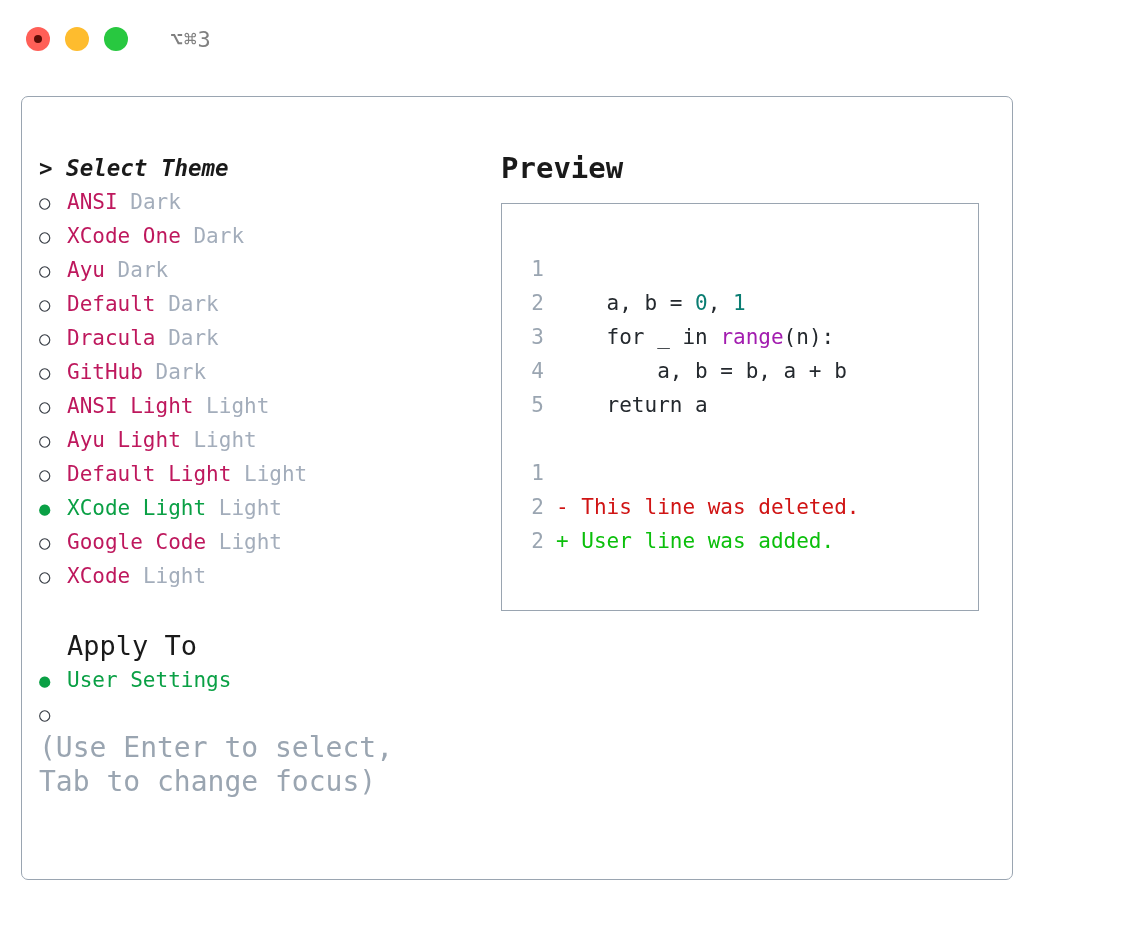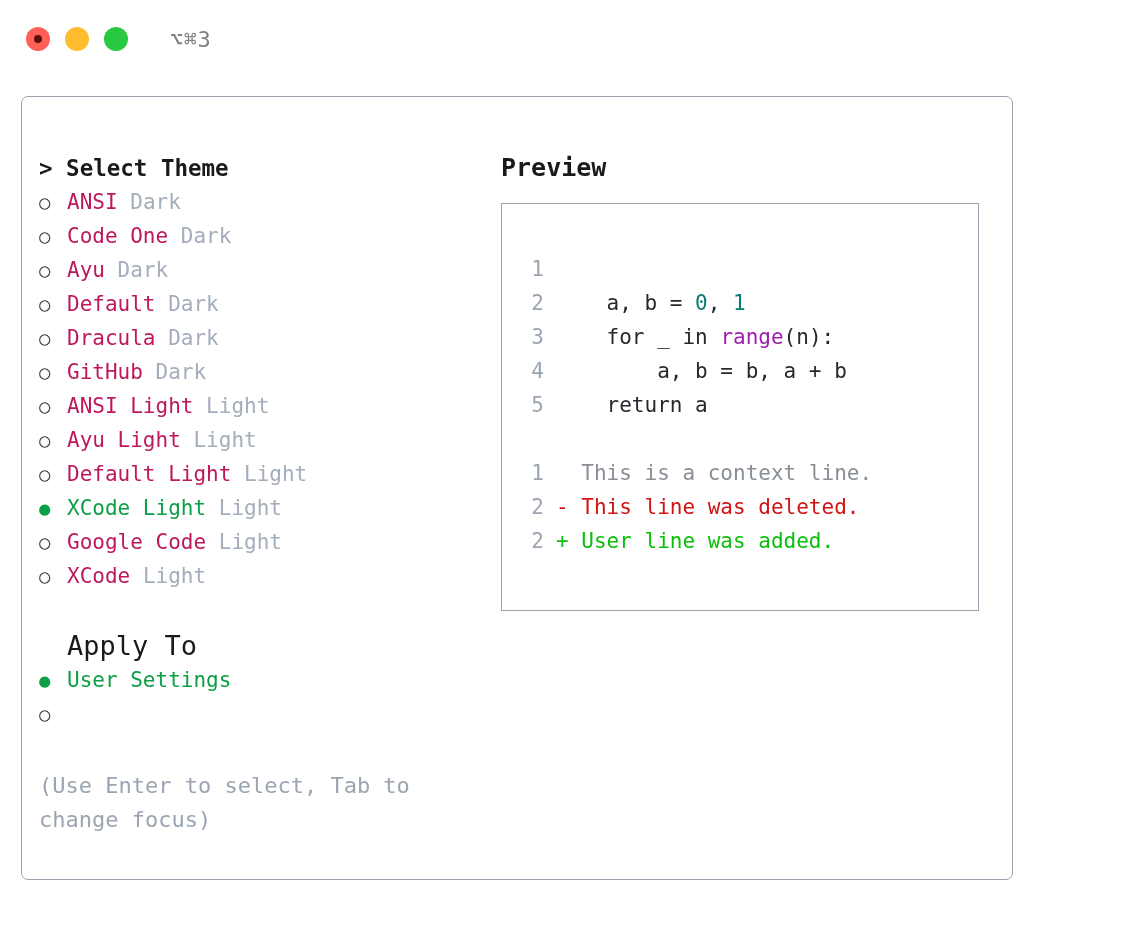--- a/index.html
+++ b/index.html
@@ -74,20 +74,21 @@
   .col-right { width: 500px; flex: none; padding-top: 0px; }
 
   
   .section-head {
     font-size: 22.5px;
     font-weight: bold;
     color: #1a1a1a;
     letter-spacing: 0px;
     white-space: pre;
     line-height: 34px;
+    font-style: italic;
   }
   .section-head-plain {
     font-size: 27px;
     font-weight: normal;
     color: #1a1a1a;
     white-space: pre;
     line-height: 34px;
     padding-left: 28px;
   }
 
@@ -108,31 +109,30 @@
     line-height: 34px;
   }
   .bullet.sel { color: #0aa045; }
   .opt-label { color: #be185d; }
   .opt.selected .opt-label { color: #0aa045; }
   .opt-kind { color: #a3adbb; }
 
   .spacer-block { height: 36px; }
 
   .hint {
-    margin-top: 38px;
-    font-size: 22px;
+    font-size: 28px;
     color: #9aa5b1;
     line-height: 34px;
     width: 410px;
     white-space: pre-wrap;
   }
 
   
   .preview-head {
-    font-size: 25px;
+    font-size: 29px;
     font-weight: bold;
     color: #1a1a1a;
     line-height: 34px;
     white-space: pre;
   }
   .preview-box {
     margin-top: 18px;
     width: 478px;
     height: 408px;
     border: 1.6px solid #9aa5b1;
@@ -184,21 +184,21 @@
   <div class="panel">
     <div class="panel-inner">
       <div class="cols">
 
         <div class="col-left">
 
           <div class="section-head">&gt; Select Theme</div>
 
           <div class="opt-list" id="theme-list">
               <div class="opt"><span class="bullet">○</span><span class="opt-label">ANSI</span><span> </span><span class="opt-kind">Dark</span></div>
-              <div class="opt"><span class="bullet">○</span><span class="opt-label">Code One</span><span> </span><span class="opt-kind">Dark</span></div>
+              <div class="opt"><span class="bullet">○</span><span class="opt-label">XCode One</span><span> </span><span class="opt-kind">Dark</span></div>
               <div class="opt"><span class="bullet">○</span><span class="opt-label">Ayu</span><span> </span><span class="opt-kind">Dark</span></div>
               <div class="opt"><span class="bullet">○</span><span class="opt-label">Default</span><span> </span><span class="opt-kind">Dark</span></div>
               <div class="opt"><span class="bullet">○</span><span class="opt-label">Dracula</span><span> </span><span class="opt-kind">Dark</span></div>
               <div class="opt"><span class="bullet">○</span><span class="opt-label">GitHub</span><span> </span><span class="opt-kind">Dark</span></div>
               <div class="opt"><span class="bullet">○</span><span class="opt-label">ANSI Light</span><span> </span><span class="opt-kind">Light</span></div>
               <div class="opt"><span class="bullet">○</span><span class="opt-label">Ayu Light</span><span> </span><span class="opt-kind">Light</span></div>
               <div class="opt"><span class="bullet">○</span><span class="opt-label">Default Light</span><span> </span><span class="opt-kind">Light</span></div>
               <div class="opt selected"><span class="bullet sel">●</span><span class="opt-label">XCode Light</span><span> </span><span class="opt-kind">Light</span></div>
               <div class="opt"><span class="bullet">○</span><span class="opt-label">Google Code</span><span> </span><span class="opt-kind">Light</span></div>
               <div class="opt"><span class="bullet">○</span><span class="opt-label">XCode</span><span> </span><span class="opt-kind">Light</span></div>
@@ -222,21 +222,21 @@
           <div class="preview-box">
             <div id="code-block">
                 <div class="code-line"><span class="ln">1</span></div>
                 <div class="code-line"><span class="ln">2</span><span class="code-body"><span class="tok-plain">    a, b = </span><span class="tok-num">0</span><span class="tok-plain">, </span><span class="tok-num">1</span></span></div>
                 <div class="code-line"><span class="ln">3</span><span class="code-body"><span class="tok-plain">    for _ in </span><span class="tok-call">range</span><span class="tok-plain">(n):</span></span></div>
                 <div class="code-line"><span class="ln">4</span><span class="code-body"><span class="tok-plain">        a, b = b, a + b</span></span></div>
                 <div class="code-line"><span class="ln">5</span><span class="code-body"><span class="tok-plain">    return a</span></span></div>
               </div>
             <div class="diff-gap"></div>
             <div id="diff-block">
-                <div class="code-line"><span class="ln">1</span><span class="diff-ctx">  </span><span class="diff-ctx">This is a context line.</span></div>
+                <div class="code-line"><span class="ln">1</span><span class="diff-ctx">  </span></div>
                 <div class="code-line"><span class="ln">2</span><span class="diff-del">- </span><span class="diff-del">This line was deleted.</span></div>
                 <div class="code-line"><span class="ln">2</span><span class="diff-add">+ </span><span class="diff-add">User line was added.</span></div>
               </div>
           </div>
         </div>
 
       </div>
     </div>
   </div>
 </div>

